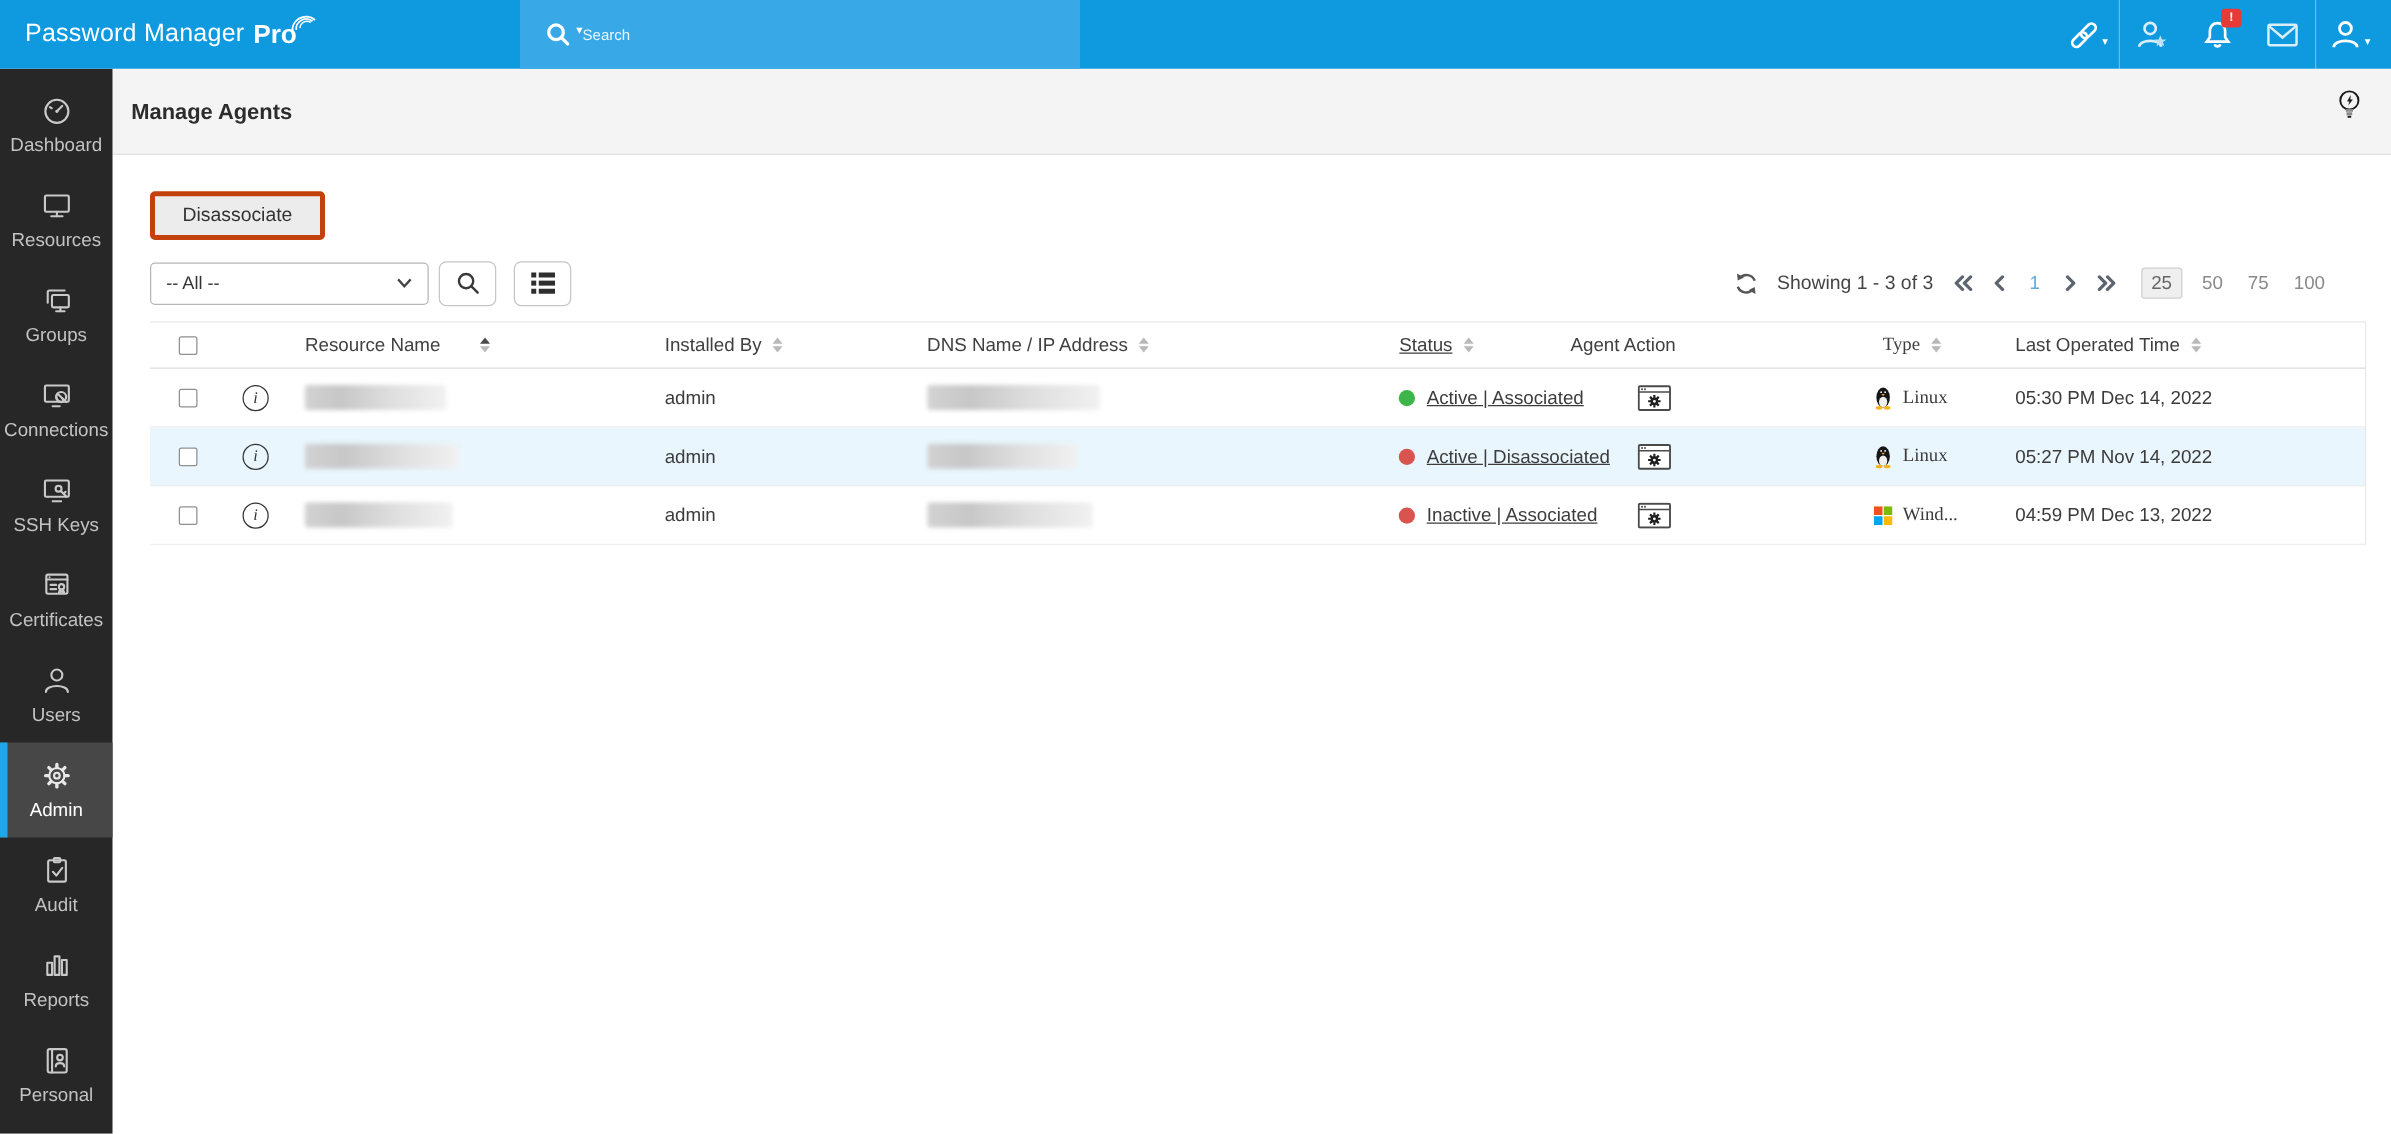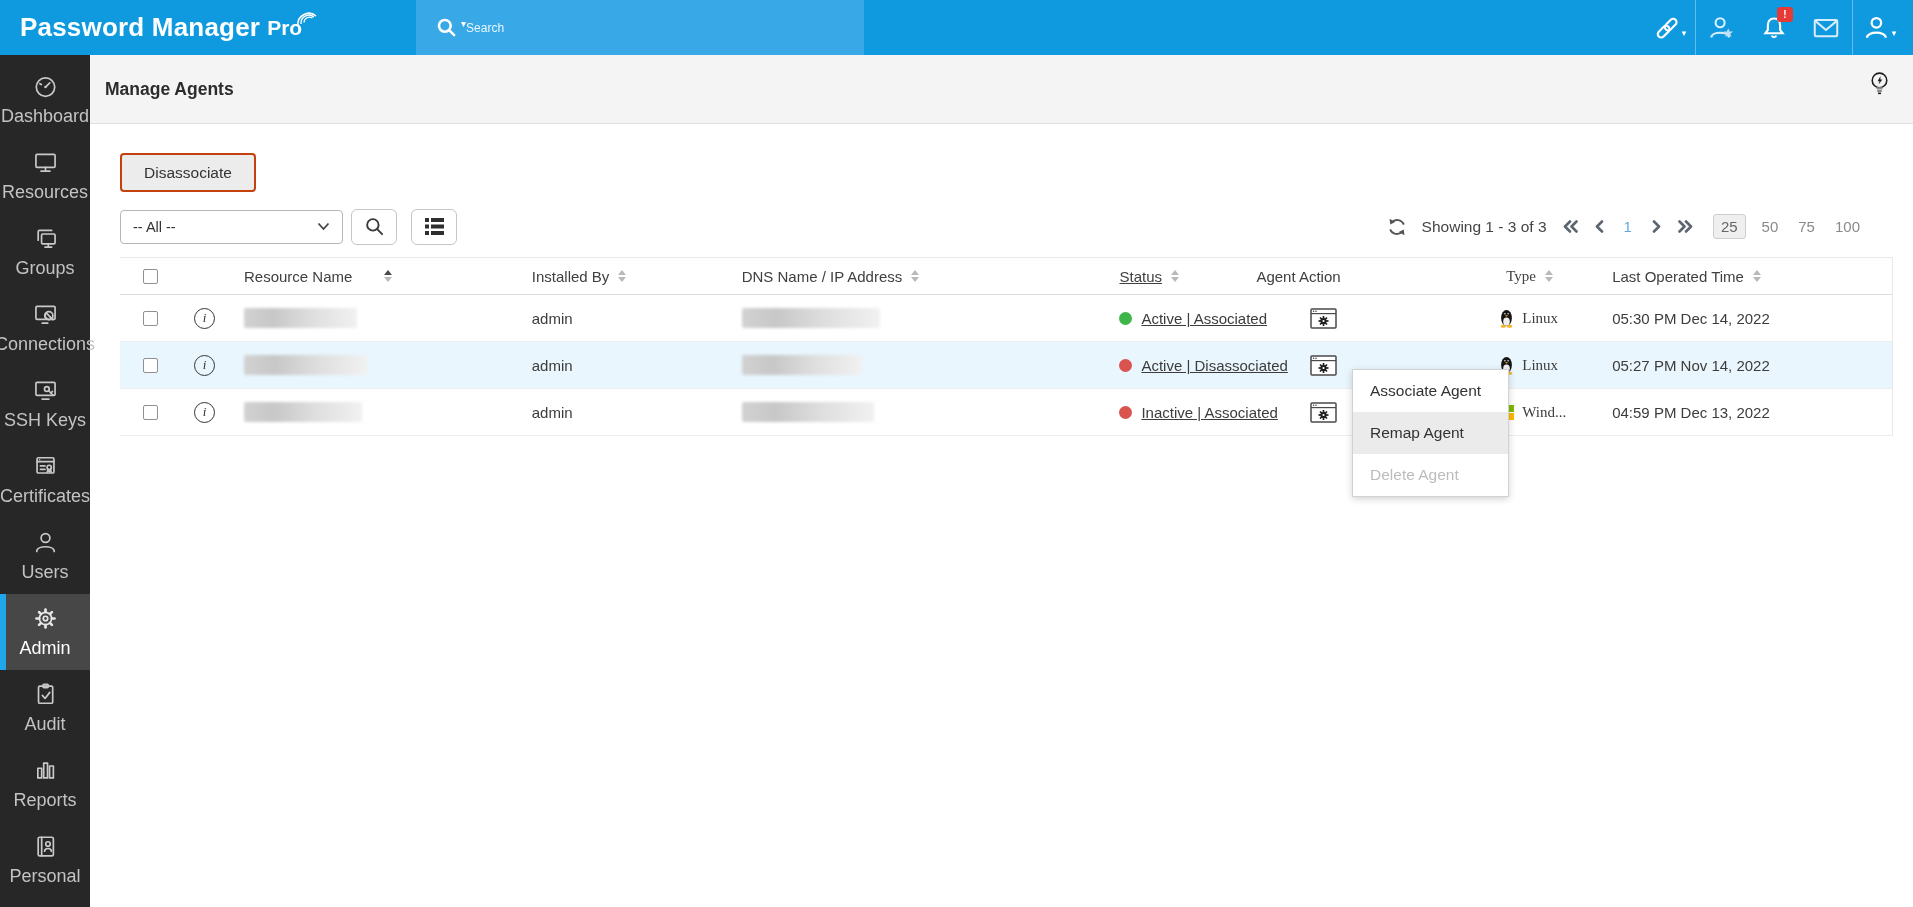--- a/index.html
+++ b/index.html
@@ -3,50 +3,50 @@
 <meta charset="utf-8">
 <style>
   * { box-sizing: border-box; margin: 0; padding: 0; }
   html,body { width:1913px; height:907px; }
   body { font-family:"Liberation Sans", sans-serif; font-size:15px; color:#333; background:#fff; overflow:hidden; }
   .app { position:relative; width:1913px; height:907px; }
 
   
   .topbar { position:absolute; left:0; top:0; width:1913px; height:55px; background:#0f9ae0; z-index:30; }
   .logo { position:absolute; left:20px; top:0; height:55px; display:flex; align-items:center; color:#fff; cursor:pointer; }
-  .logo-bold { font-size:26px; font-weight:bold; letter-spacing:.2px; }
+  .logo-bold { font-size:20px; font-weight:normal; letter-spacing:.2px; }
   .logo-light { font-size:21px; font-weight:600; margin-left:7px; }
   .logo-swoosh { margin-left:-6px; margin-top:-18px; }
   .searchseg { position:absolute; left:416px; top:0; width:448px; height:55px; background:#38a9e6; display:flex; align-items:center; padding-left:18px; }
   .scaret { color:#fff; font-size:10px; margin:-8px 0 0 1px; }
   .searchinput { background:transparent; border:none; outline:none; color:#fff; font-size:12px; width:300px; font-family:"Liberation Sans",sans-serif; }
   .searchinput::placeholder { color:#eaf6fd; opacity:1; }
   .topicons { position:absolute; right:8px; top:0; height:55px; display:flex; align-items:center; }
   .tico { position:relative; width:52px; height:55px; display:flex; align-items:center; justify-content:center; cursor:pointer; }
   .tdiv { width:1px; height:55px; background:rgba(255,255,255,.35); }
   .badge { position:absolute; top:7px; right:7px; min-width:16px; height:15px; background:#e53a35; color:#fff; font-size:10px; font-weight:bold; border-radius:3px; display:flex; align-items:center; justify-content:center; padding:0 3px; }
   .icaret { color:#fff; font-size:9px; margin:10px 0 0 0px; }
 
   
   .sidebar { position:absolute; left:0; top:55px; width:90px; height:852px; background:#272727; z-index:20; padding-top:7px; }
   .side-item { position:relative; width:90px; height:76px; display:flex; flex-direction:column; align-items:center; justify-content:center; cursor:pointer; }
-  .side-item .slabel { font-size:18px; color:#c3c3c3; margin-top:6px; }
+  .side-item .slabel { font-size:15px; color:#c3c3c3; margin-top:6px; }
   .side-item svg { display:block; }
   .side-item.active { background:#474747; }
   .side-item.active::before { content:""; position:absolute; left:0; top:0; width:6px; height:76px; background:#1fa7ea; }
   .side-item.active .slabel { color:#fff; }
 
   
   .main { position:absolute; left:90px; top:55px; width:1823px; height:852px; background:#fff; }
   .titlebar { position:relative; height:69px; background:#f4f4f4; border-bottom:1px solid #e0e0e0; display:flex; align-items:center; padding-left:15px; }
   .titlebar h1 { font-size:17.5px; font-weight:600; color:#2c2c2c; }
   .bulb { position:absolute; right:22px; top:15px; cursor:pointer; }
   .content { position:relative; height:794px; }
 
-  .btn-dis { position:absolute; left:30px; top:29px; height:39px; padding:0 22px; background:#ececec; border:2px solid #c2410c; border-radius:4px; font-size:15.5px; color:#333; font-family:"Liberation Sans",sans-serif; cursor:pointer; }
+  .btn-dis { position:absolute; left:30px; top:29px; height:39px; padding:0 22px; background:#ececec; border:4px solid #c2410c; border-radius:4px; font-size:15.5px; color:#333; font-family:"Liberation Sans",sans-serif; cursor:pointer; }
 
   .filter-row { position:absolute; left:30px; top:84px; right:33px; height:37px; display:flex; align-items:center; }
   .select { width:223px; height:34px; border:1px solid #b6b6b6; border-radius:4px; background:#fff; display:flex; align-items:center; justify-content:space-between; padding:0 12px; font-size:14.5px; color:#333; cursor:pointer; }
   .icon-btn { width:46px; height:36px; border:1px solid #c6c6c6; border-radius:6px; background:#fff; display:flex; align-items:center; justify-content:center; cursor:pointer; }
   .icon-btn.first { margin-left:8px; }
   .icon-btn + .icon-btn { margin-left:14px; }
 
   .pagination { margin-left:auto; display:flex; align-items:center; gap:15px; padding-right:16px; color:#4a4a4a; }
   .pg-showing { font-size:15.5px; color:#454545; }
   .pg-arrow { display:flex; align-items:center; cursor:pointer; }
@@ -560,20 +560,15 @@
                 <rect x="8" y="8" width="7" height="7" fill="#ffb900"></rect>
               </svg>
               <span class="typelabel">Wind...</span>
             </div>
             <div class="td c-time">
               <span>04:59 PM Dec 13, 2022</span>
             </div>
           </div>
         </div>
 
-      <div class="ctx-menu" id="ctxmenu">
-          <div class="ctx-item">Associate Agent</div>
-          <div class="ctx-item hl">Remap Agent</div>
-          <div class="ctx-item disabled">Delete Agent</div>
-        </div>
     </div>
   </main>
 </div>
 
 </body></html>

